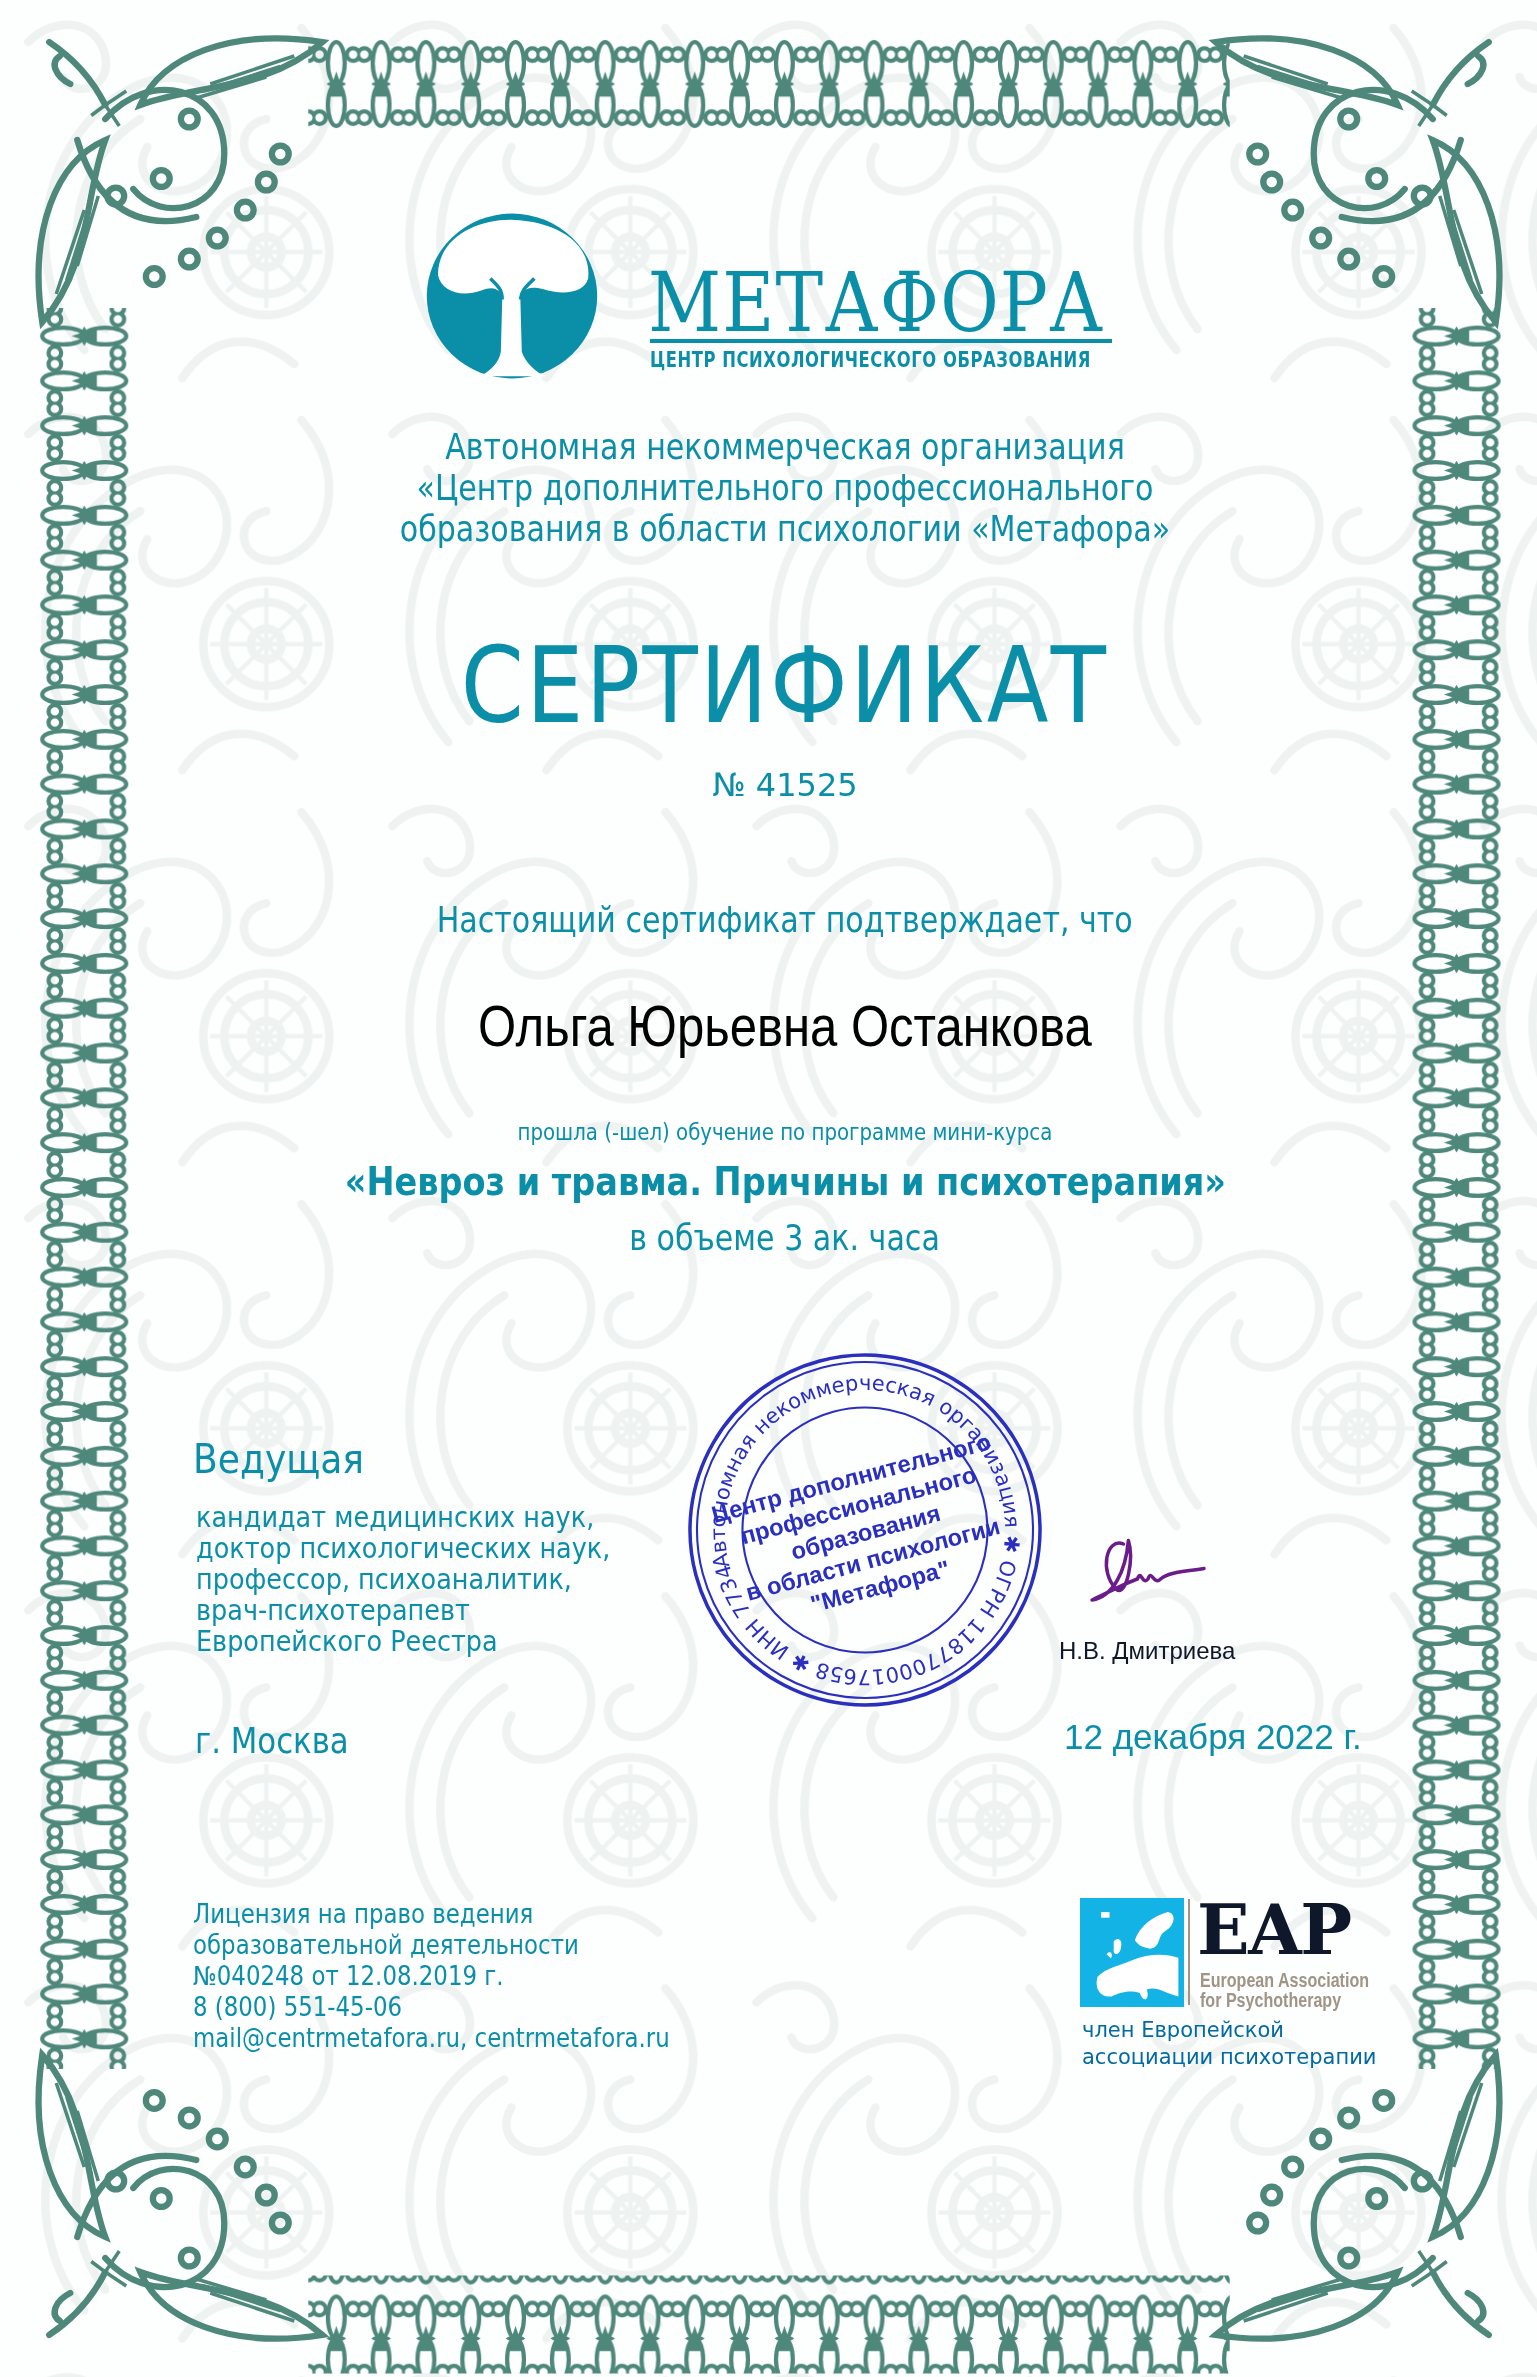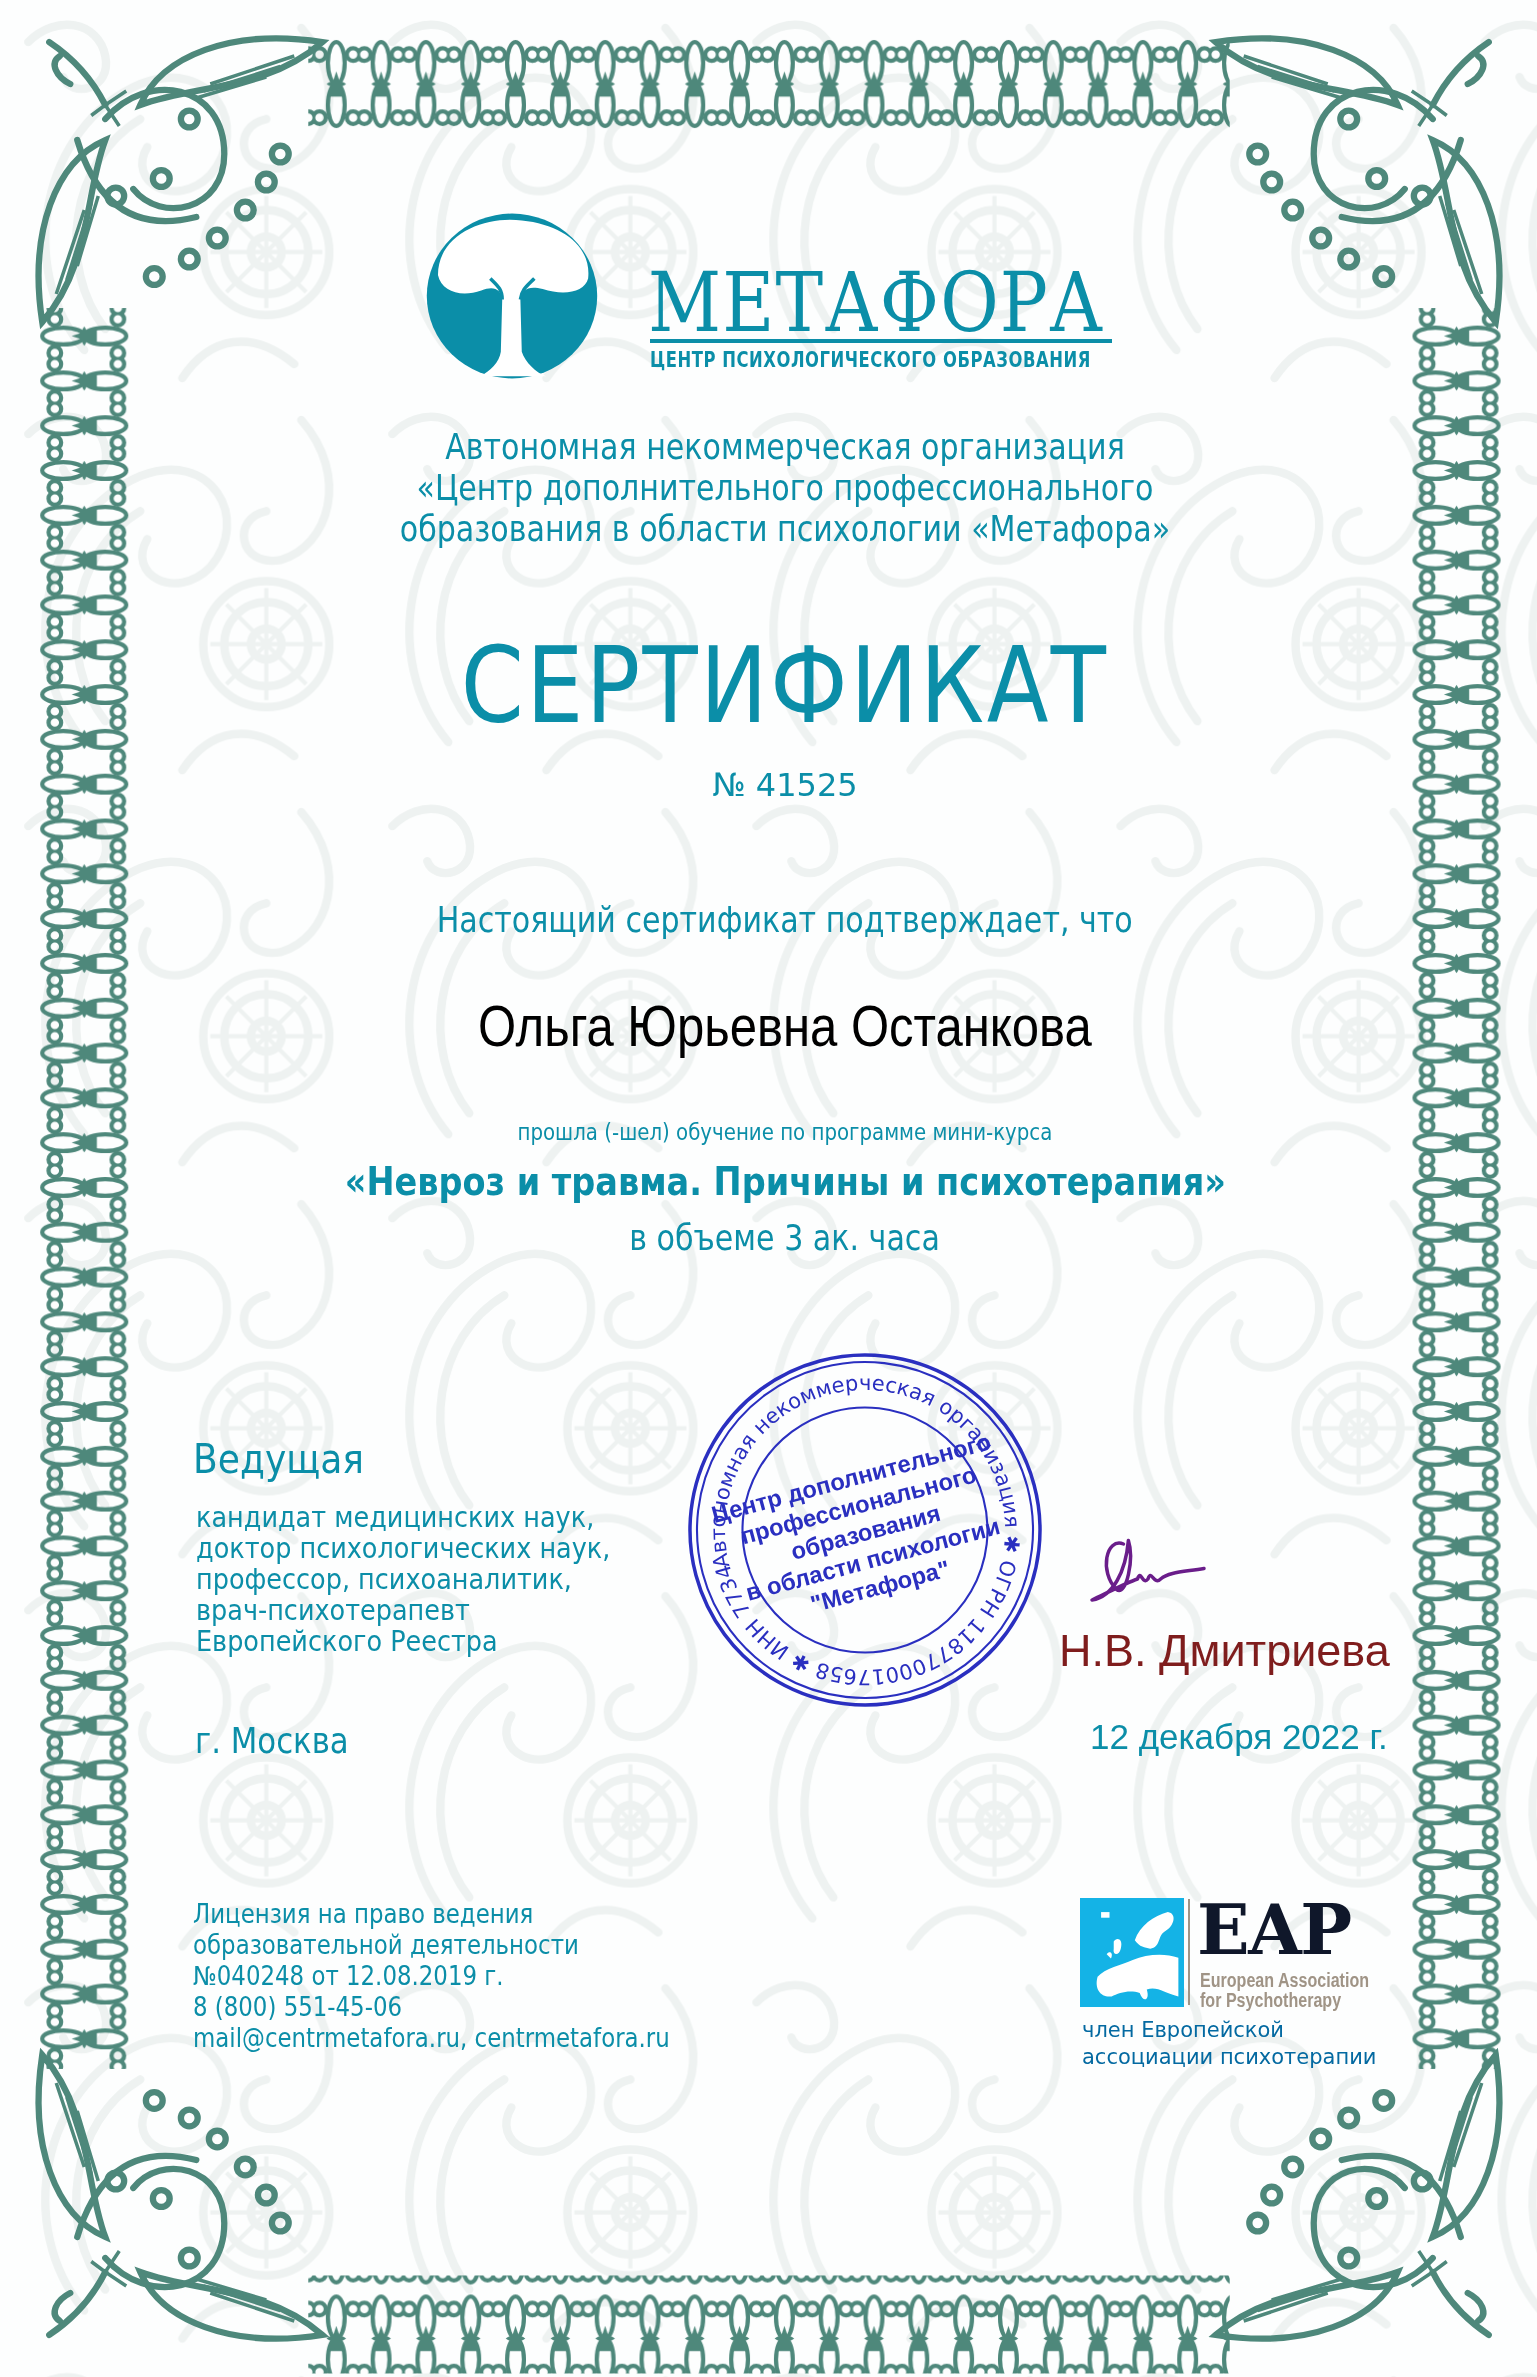--- a/index.html
+++ b/index.html
@@ -41,22 +41,22 @@
   .course { top: 1159px; font-size: 39px; line-height: 46px; font-weight: bold; }
   .volume { top: 1218px; font-size: 35px; line-height: 41px; }
 
   .lead-title { left: 193px; top: 1436px; font-size: 41px; line-height: 46px; transform: scaleX(0.88); transform-origin: left top; }
   .lead-creds { left: 196px; top: 1502px; font-size: 29px; line-height: 31px; transform: scaleX(0.88); transform-origin: left top; }
   .lead-creds div { white-space: nowrap; }
   .city { left: 195px; top: 1721px; font-size: 35px; line-height: 41px; transform: scaleX(0.88); transform-origin: left top; }
 
   .stamp { left: 683px; top: 1348px; width: 364px; height: 364px; }
   .signature { left: 1085px; top: 1530px; width: 133px; height: 84px; }
-  .signer { left: 1059px; top: 1630px; font-family: "Liberation Sans", sans-serif; font-size: 45px; line-height: 41px; color: #7f1d1d; }
-  .issue-date { left: 1064px; top: 1716px; font-family: "Liberation Sans", sans-serif; font-size: 35px; line-height: 41px; color: #0b8ea8; margin-left: 26px; }
+  .signer { left: 1059px; top: 1630px; font-family: "Liberation Sans", sans-serif; font-size: 24px; line-height: 41px; color: #0f172a; }
+  .issue-date { left: 1064px; top: 1716px; font-family: "Liberation Sans", sans-serif; font-size: 35px; line-height: 41px; color: #0b8ea8; }
 
   .license { left: 193px; top: 1899px; font-size: 26px; line-height: 31px; transform: scaleX(0.88); transform-origin: left top; }
   .license div { white-space: nowrap; }
 
   .eap-box { left: 1080px; top: 1898px; width: 104px; height: 109px; background: #14b3e6; }
   .eap-divider { left: 1188px; top: 1899px; width: 2.1px; height: 106px; background: #a09486; }
   .eap-letters { left: 1197px; top: 1891px; font-family: "DejaVu Serif", serif; font-weight: bold; font-size: 69px; line-height: 77px; color: #0f172a; letter-spacing: -1.4px; }
   .eap-name { left: 1200px; top: 1971px; font-family: "Liberation Sans", sans-serif; font-weight: bold; font-size: 19.6px; line-height: 19.6px; color: #a09486; transform: scaleX(0.82); transform-origin: left top; white-space: nowrap; }
   .eap-member { left: 1082px; top: 2017px; font-size: 21px; line-height: 27px; color: #0369a1; white-space: nowrap; }
 </style>

